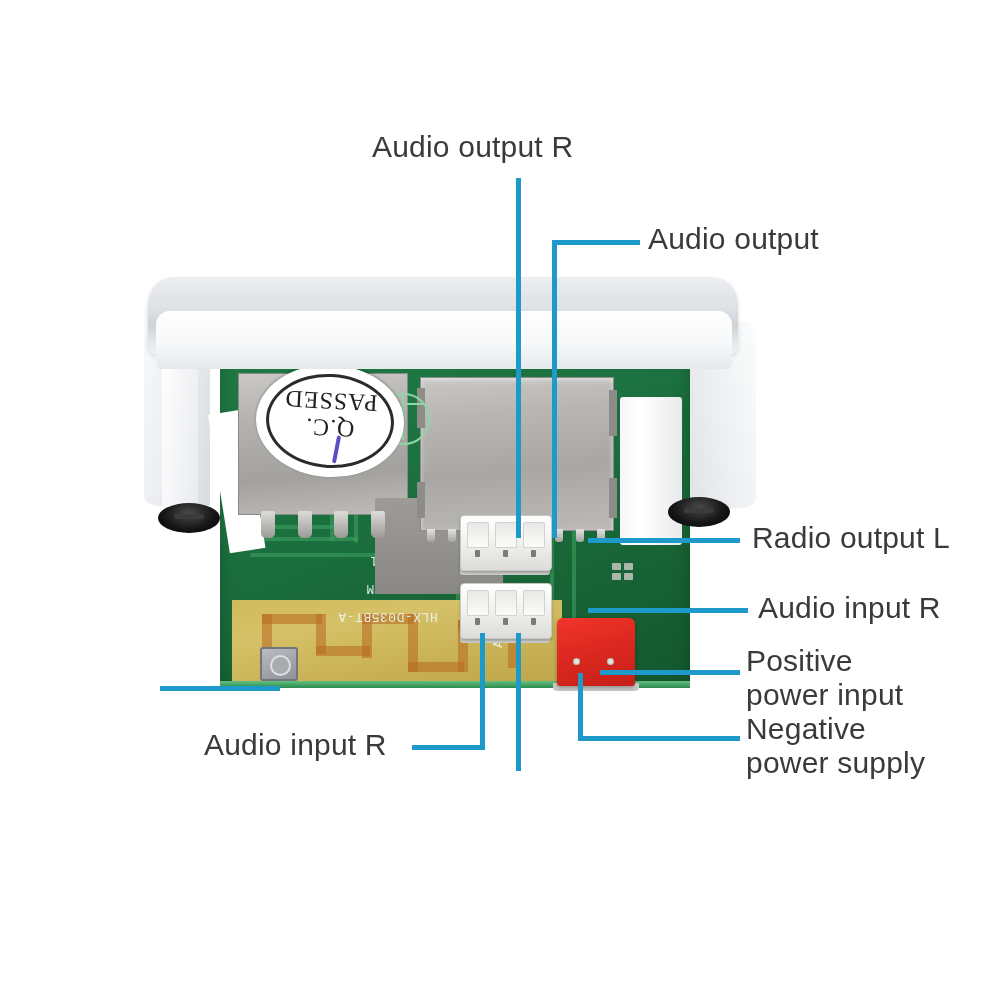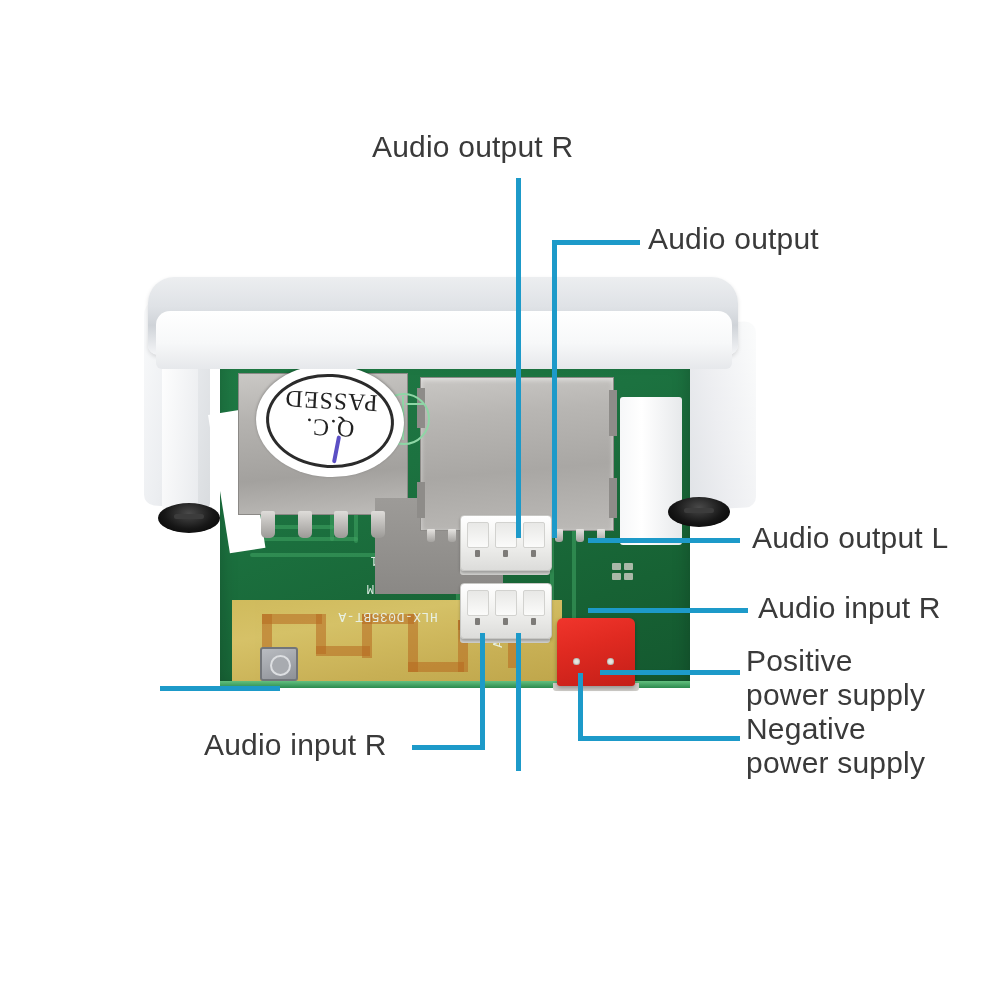--- a/index.html
+++ b/index.html
@@ -299,26 +299,26 @@
 
   <div class="lead v" style="left:480px;top:633px;height:117px;"></div>
   <div class="lead h" style="left:412px;top:745px;width:72px;"></div>
 
   <div class="lead v" style="left:516px;top:633px;height:138px;"></div>
 
   <div class="label" style="left:372px;top:130px;">Audio output R</div>
 
   <div class="label" style="left:648px;top:222px;">Audio output</div>
 
-  <div class="label" style="left:752px;top:521px;">Audio output L</div>
+  <div class="label" style="left:752px;top:521px;">Radio output L</div>
 
   <div class="label" style="left:758px;top:591px;">Audio input R</div>
 
   <div class="label" style="left:746px;top:644px;">Positive
-power supply</div>
+power input</div>
 
   <div class="label" style="left:746px;top:712px;">Negative
 power supply</div>
 
 
   <div class="label" style="left:204px;top:728px;">Audio input R</div>
 
 
 </div>
 

